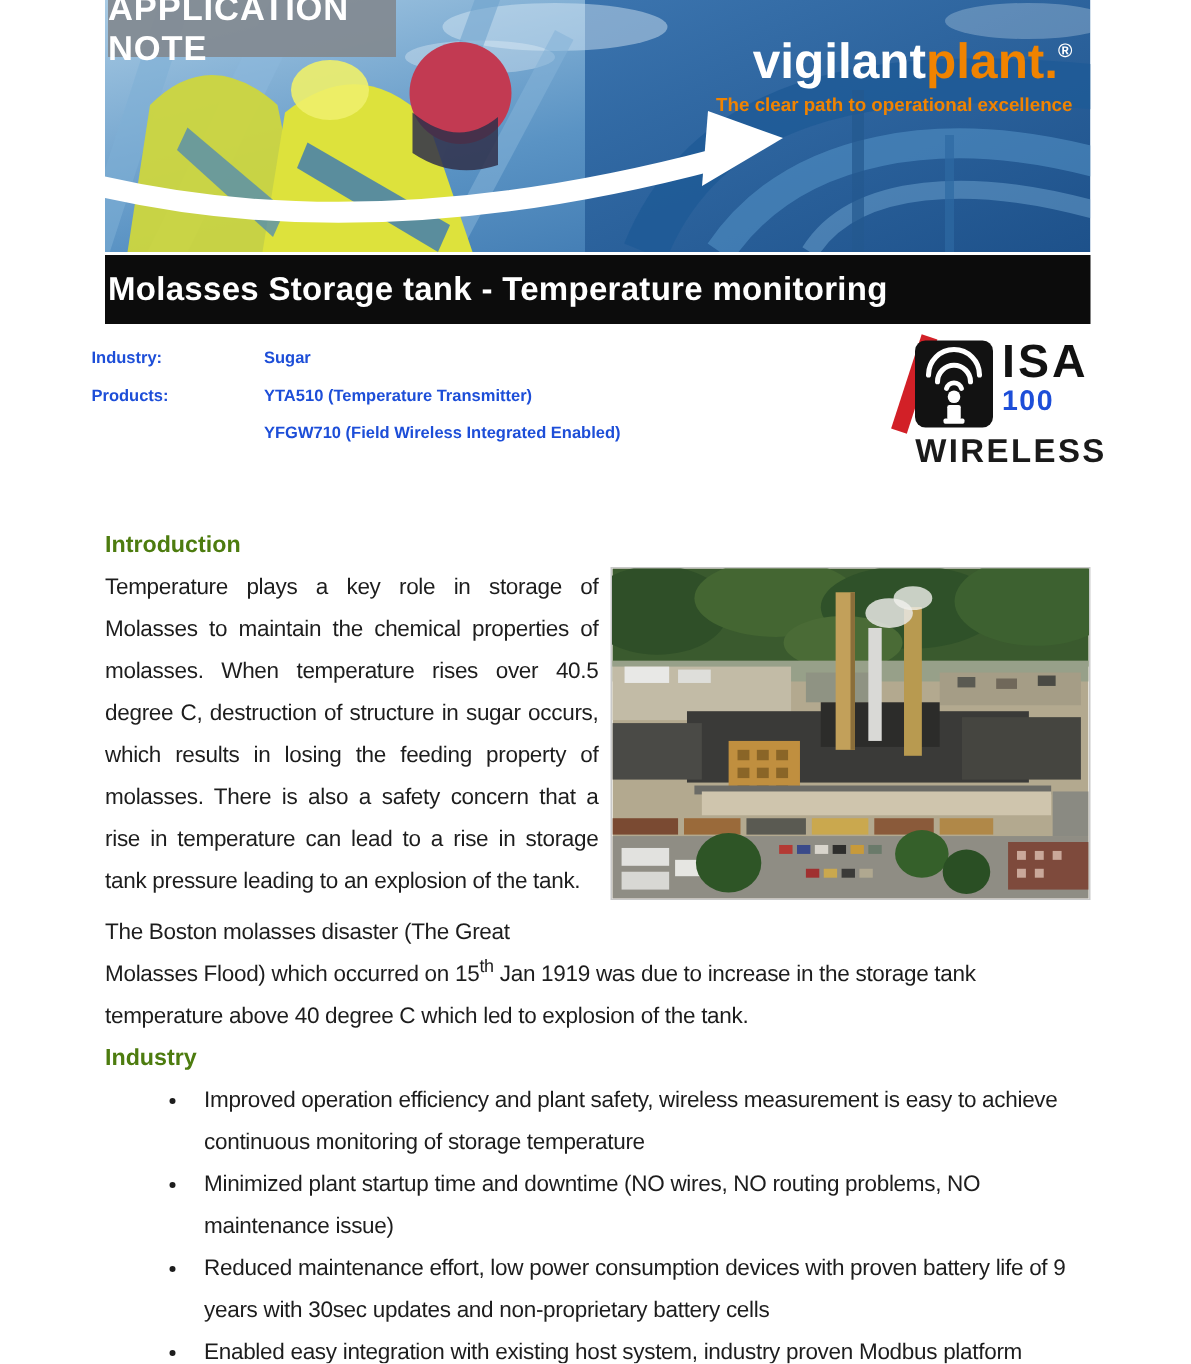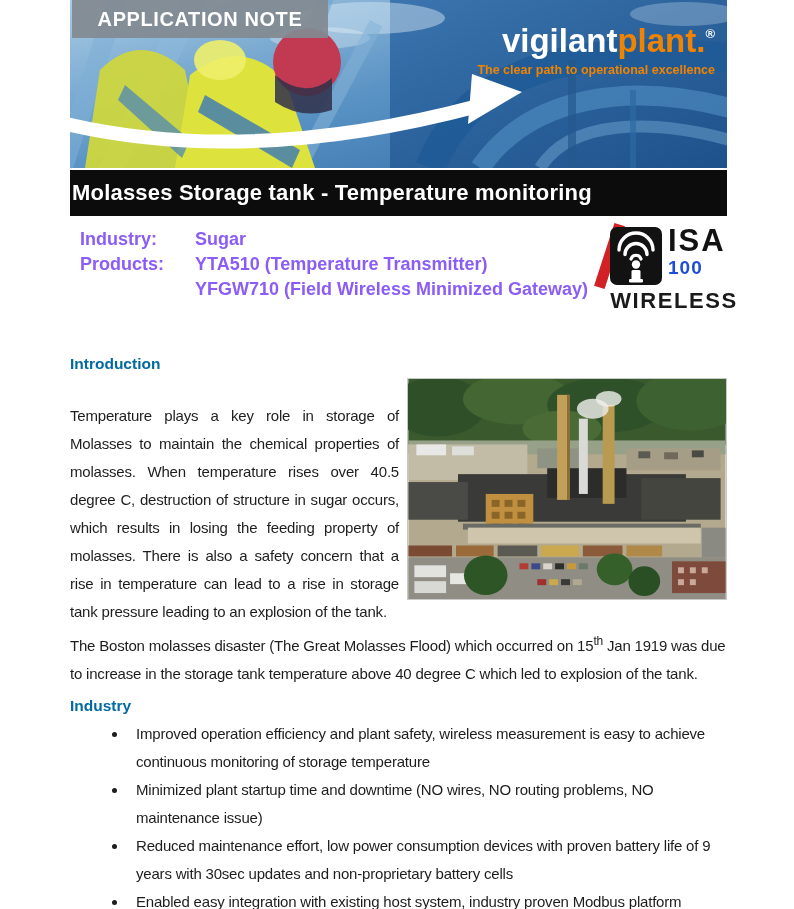--- a/index.html
+++ b/index.html
@@ -4,54 +4,54 @@
 <style>
   html,body{margin:0;padding:0;background:#fff;}
   #page{
     position:relative;width:794px;height:909px;background:#fff;overflow:hidden;
     font-family:"Liberation Sans",sans-serif;color:#1d1d1d;
   }
   
   .banner{position:absolute;left:70px;top:0;width:657px;height:168px;overflow:hidden;}
   .banner svg{display:block;}
   .appnote-box{
-    position:absolute;left:2px;top:0;width:256px;height:38px;
+    position:absolute;left:2px;top:0;width:192px;height:38px;
     background:rgba(130,138,145,.93);color:#fff;
     display:flex;align-items:center;justify-content:center;
-    font-weight:bold;font-size:20px;letter-spacing:.6px;
+    font-weight:bold;font-size:23px;letter-spacing:.6px;
   }
   
   .titlebar{
     position:absolute;left:70px;top:170px;width:657px;height:46px;background:#0c0c0c;
     color:#fff;display:flex;align-items:center;padding-left:2px;box-sizing:border-box;
     font-size:22px;font-weight:bold;letter-spacing:.2px;
   }
   
   .meta{
-    position:absolute;left:80px;top:227px;width:520px;
+    position:absolute;left:61px;top:227px;width:520px;
     display:grid;grid-template-columns:115px auto;
-    font-size:18px;font-weight:bold;line-height:25px;color:#8b5cf6;
+    font-size:11px;font-weight:bold;line-height:25px;color:#1d4ed8;
   }
   
   .isa{position:absolute;left:608px;top:227px;width:132px;}
   .isa-top{display:flex;align-items:flex-start;}
   .isa-mark{position:relative;width:56px;height:60px;margin-right:4px;}
   .isa-slash{position:absolute;left:-4px;top:-4px;width:11px;height:66px;background:#d22027;transform:rotate(18deg);}
   .isa-box{position:absolute;left:2px;top:0;width:52px;height:58px;background:#121212;border-radius:7px;}
   .isa-right{display:flex;flex-direction:column;}
   .isa-word{font-size:31px;line-height:27px;font-weight:900;color:#121212;letter-spacing:2px;}
   .isa-num{font-size:19px;line-height:28px;font-weight:900;color:#1d4ed8;letter-spacing:1px;}
   .isa-wireless{font-size:22px;line-height:24px;font-weight:700;color:#1a1a1a;letter-spacing:1.6px;margin-top:2px;text-align:center;}
   
   .intro{position:absolute;left:70px;top:350px;width:657px;font-size:15px;line-height:28px;letter-spacing:-.2px;}
-  .intro h3,.benefits h3{margin:0;font-size:15.5px;line-height:28px;font-weight:bold;color:#0369a1;letter-spacing:0;}
+  .intro h3,.benefits h3{margin:0;font-size:15.5px;line-height:28px;font-weight:bold;color:#4d7c0f;letter-spacing:0;}
   .photo-float{float:right;width:320px;height:222px;margin-left:8px;margin-bottom:12px;}
   .photo-float svg{display:block;border:1px solid #c9c9c9;box-sizing:border-box;}
   .intro p{margin:0;}
-  .intro .p1{text-align:justify;margin-top:24px;}
+  .intro .p1{text-align:justify;}
   .intro .p2{margin-top:6px;}
   sup{font-size:12px;vertical-align:super;line-height:0;}
   
   .benefits{position:absolute;left:70px;top:692px;width:662px;font-size:15px;line-height:28px;letter-spacing:-.2px;}
   .benefits ul{margin:0;padding-left:58px;}
   .benefits li{padding-left:8px;}
 </style>
 </head>
 <body>
 
@@ -115,21 +115,21 @@
   <div class="titlebar">
     <span>Molasses Storage tank - Temperature monitoring</span>
   </div>
 
   <div class="meta">
     <div>Industry:</div>
     <div>Sugar</div>
     <div>Products:</div>
     <div>YTA510 (Temperature Transmitter)</div>
     <div></div>
-    <div>YFGW710 (Field Wireless Minimized Gateway)</div>
+    <div>YFGW710 (Field Wireless Integrated Enabled)</div>
   </div>
 
   <div class="isa">
     <div class="isa-top">
       <div class="isa-mark">
         <div class="isa-slash"></div>
         <div class="isa-box">
           <svg width="52" height="58" viewBox="0 0 52 58">
             <path d="M 9,23 A 17,17 0 0 1 43,23" stroke="#fff" stroke-width="3.4" fill="none" stroke-linecap="round"></path>
             <path d="M 15,27.5 A 11,11 0 0 1 37,27.5" stroke="#fff" stroke-width="3.4" fill="none" stroke-linecap="round"></path>

